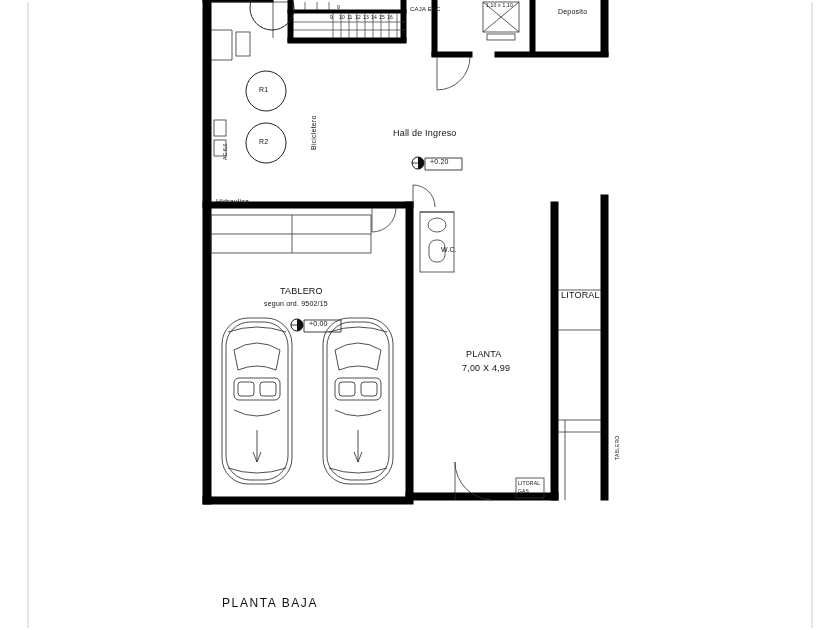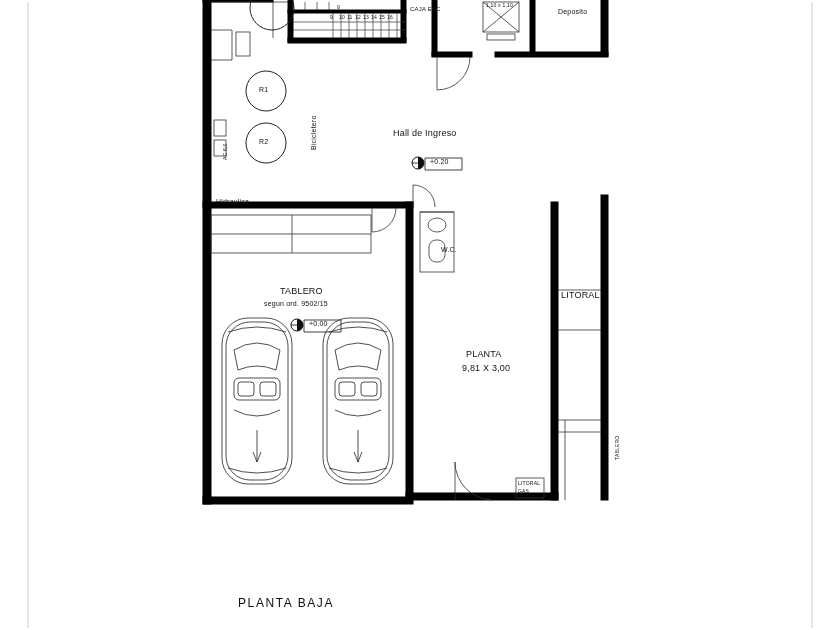--- a/index.html
+++ b/index.html
@@ -218,21 +218,21 @@
   <div class="lbl sm" style="left:216px; top:198px;">Hidraulica</div>
 
   <div class="lbl sm" style="left:441px; top:246px;">W.C.</div>
 
   <div class="lbl lg" style="left:280px; top:286px;">TABLERO</div>
 
   <div class="lbl sm" style="left:264px; top:300px;">segun ord. 9502/15</div>
 
   <div class="lbl lg" style="left:466px; top:349px;">PLANTA</div>
 
-  <div class="lbl lg" style="left:462px; top:363px;">9,81 X 3,00</div>
+  <div class="lbl lg" style="left:462px; top:363px;">7,00 X 4,99</div>
 
   <div class="lbl lg" style="left:561px; top:290px;">LITORAL</div>
 
   <div class="lbl tiny" style="left:518px; top:480px;">LITORAL</div>
   <div class="lbl tiny" style="left:518px; top:488px;">GAS</div>
 
   <div class="lbl tiny rot90" style="left:614px; top:460px;">TABLERO</div>
 
   <div class="lbl sm" style="left:259px; top:86px;">R1</div>
   <div class="lbl sm" style="left:259px; top:138px;">R2</div>
@@ -247,15 +247,15 @@
   <div class="lbl tiny" style="left:330px; top:14px;">9</div>
   <div class="lbl tiny" style="left:339px; top:14px;">10</div>
   <div class="lbl tiny" style="left:347px; top:14px;">11</div>
   <div class="lbl tiny" style="left:355px; top:14px;">12</div>
   <div class="lbl tiny" style="left:363px; top:14px;">13</div>
   <div class="lbl tiny" style="left:371px; top:14px;">14</div>
   <div class="lbl tiny" style="left:379px; top:14px;">15</div>
   <div class="lbl tiny" style="left:387px; top:14px;">16</div>
   <div class="lbl tiny" style="left:337px; top:4px;">9</div>
 
-  <div class="lbl title" style="left:222px; top:596px;margin-left:16px;">PLANTA  BAJA</div>
+  <div class="lbl title" style="left:222px; top:596px;">PLANTA  BAJA</div>
 
 </div>
 
 </body></html>

